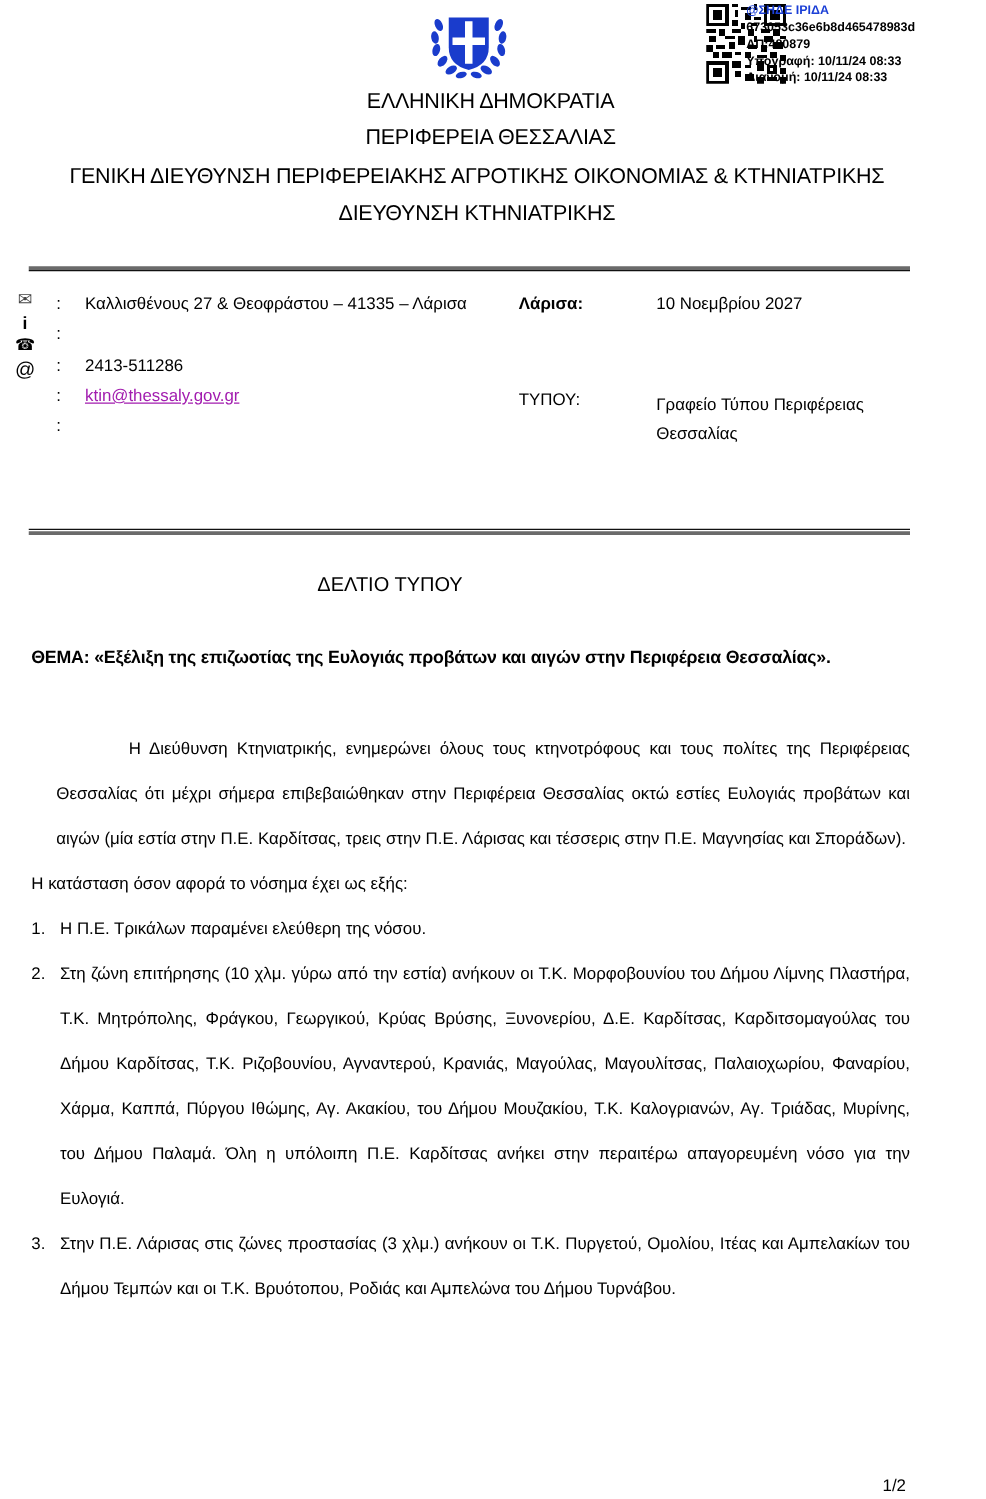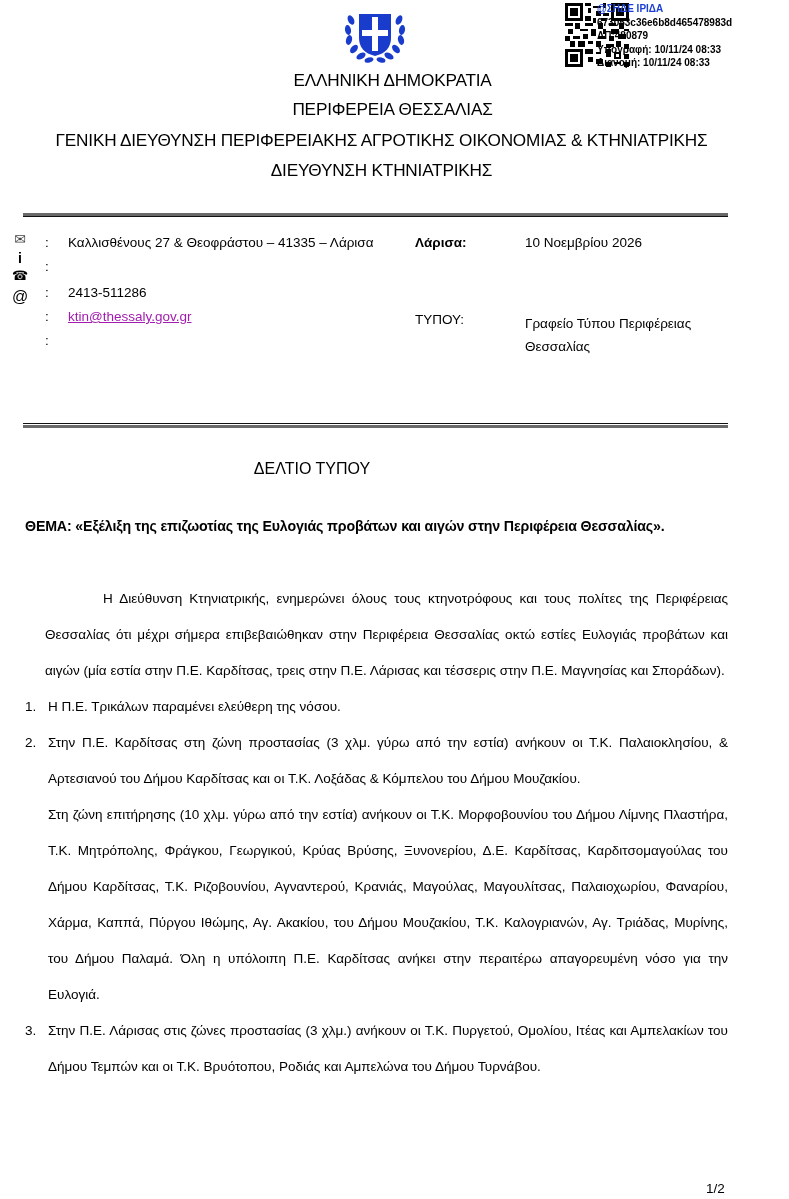--- a/index.html
+++ b/index.html
@@ -177,40 +177,40 @@
 <div class="abs colon c2">:</div>
 <div class="abs colon c3">:</div>
 <div class="abs colon c4">:</div>
 <div class="abs colon c5">:</div>
 
 <div class="abs cval v-addr">Καλλισθένους 27 &amp; Θεοφράστου – 41335 – Λάρισα</div>
 <div class="abs cval v-phone">2413-511286</div>
 <a class="abs cval v-email">ktin@thessaly.gov.gr</a>
 
 <div class="abs lbl-city">Λάρισα:</div>
-<div class="abs val-date">10 Νοεμβρίου 2026</div>
+<div class="abs val-date">10 Νοεμβρίου 2027</div>
 <div class="abs lbl-to">ΤΥΠΟΥ:</div>
 <div class="abs val-to">Γραφείο Τύπου Περιφέρειας Θεσσαλίας</div>
 
 <div class="abs rule-bot-thin"></div>
 <div class="abs rule-bot-thick"></div>
 
 <div class="abs doc-title">ΔΕΛΤΙΟ ΤΥΠΟΥ</div>
 <div class="abs subject">ΘΕΜΑ: «Εξέλιξη της επιζωοτίας της Ευλογιάς προβάτων και αιγών στην Περιφέρεια Θεσσαλίας».</div>
 
 <div class="abs body">
   <p class="intro">Η Διεύθυνση Κτηνιατρικής, ενημερώνει όλους τους κτηνοτρόφους και τους πολίτες της Περιφέρειας Θεσσαλίας ότι μέχρι σήμερα επιβεβαιώθηκαν στην Περιφέρεια Θεσσαλίας οκτώ εστίες Ευλογιάς προβάτων και αιγών (μία εστία στην Π.Ε. Καρδίτσας, τρεις στην Π.Ε. Λάρισας και τέσσερις στην Π.Ε. Μαγνησίας και Σποράδων).</p>
+  <p>Η κατάσταση όσον αφορά το νόσημα έχει ως εξής:</p>
   <ol>
     <li>
       <span class="num">1.</span>
       <p>Η Π.Ε. Τρικάλων παραμένει ελεύθερη της νόσου.</p>
     </li>
     <li>
       <span class="num">2.</span>
-      <p>Στην Π.Ε. Καρδίτσας στη ζώνη προστασίας (3 χλμ. γύρω από την εστία) ανήκουν οι Τ.Κ. Παλαιοκλησίου, &amp; Αρτεσιανού του Δήμου Καρδίτσας και οι Τ.Κ. Λοξάδας &amp; Κόμπελου του Δήμου Μουζακίου.</p>
       <p>Στη ζώνη επιτήρησης (10 χλμ. γύρω από την εστία) ανήκουν οι Τ.Κ. Μορφοβουνίου του Δήμου Λίμνης Πλαστήρα, Τ.Κ. Μητρόπολης, Φράγκου, Γεωργικού, Κρύας Βρύσης, Ξυνονερίου, Δ.Ε. Καρδίτσας, Καρδιτσομαγούλας του Δήμου Καρδίτσας, Τ.Κ. Ριζοβουνίου, Αγναντερού, Κρανιάς, Μαγούλας, Μαγουλίτσας, Παλαιοχωρίου, Φαναρίου, Χάρμα, Καππά, Πύργου Ιθώμης, Αγ. Ακακίου, του Δήμου Μουζακίου, Τ.Κ. Καλογριανών, Αγ. Τριάδας, Μυρίνης, του Δήμου Παλαμά. Όλη η υπόλοιπη Π.Ε. Καρδίτσας ανήκει στην περαιτέρω απαγορευμένη νόσο για την Ευλογιά.</p>
     </li>
     <li>
       <span class="num">3.</span>
       <p>Στην Π.Ε. Λάρισας στις ζώνες προστασίας (3 χλμ.) ανήκουν οι Τ.Κ. Πυργετού, Ομολίου, Ιτέας και Αμπελακίων του Δήμου Τεμπών και οι Τ.Κ. Βρυότοπου, Ροδιάς και Αμπελώνα του Δήμου Τυρνάβου.</p>
     </li>
   </ol>
 </div>
 
 <div class="abs pagenum">1/2</div>

